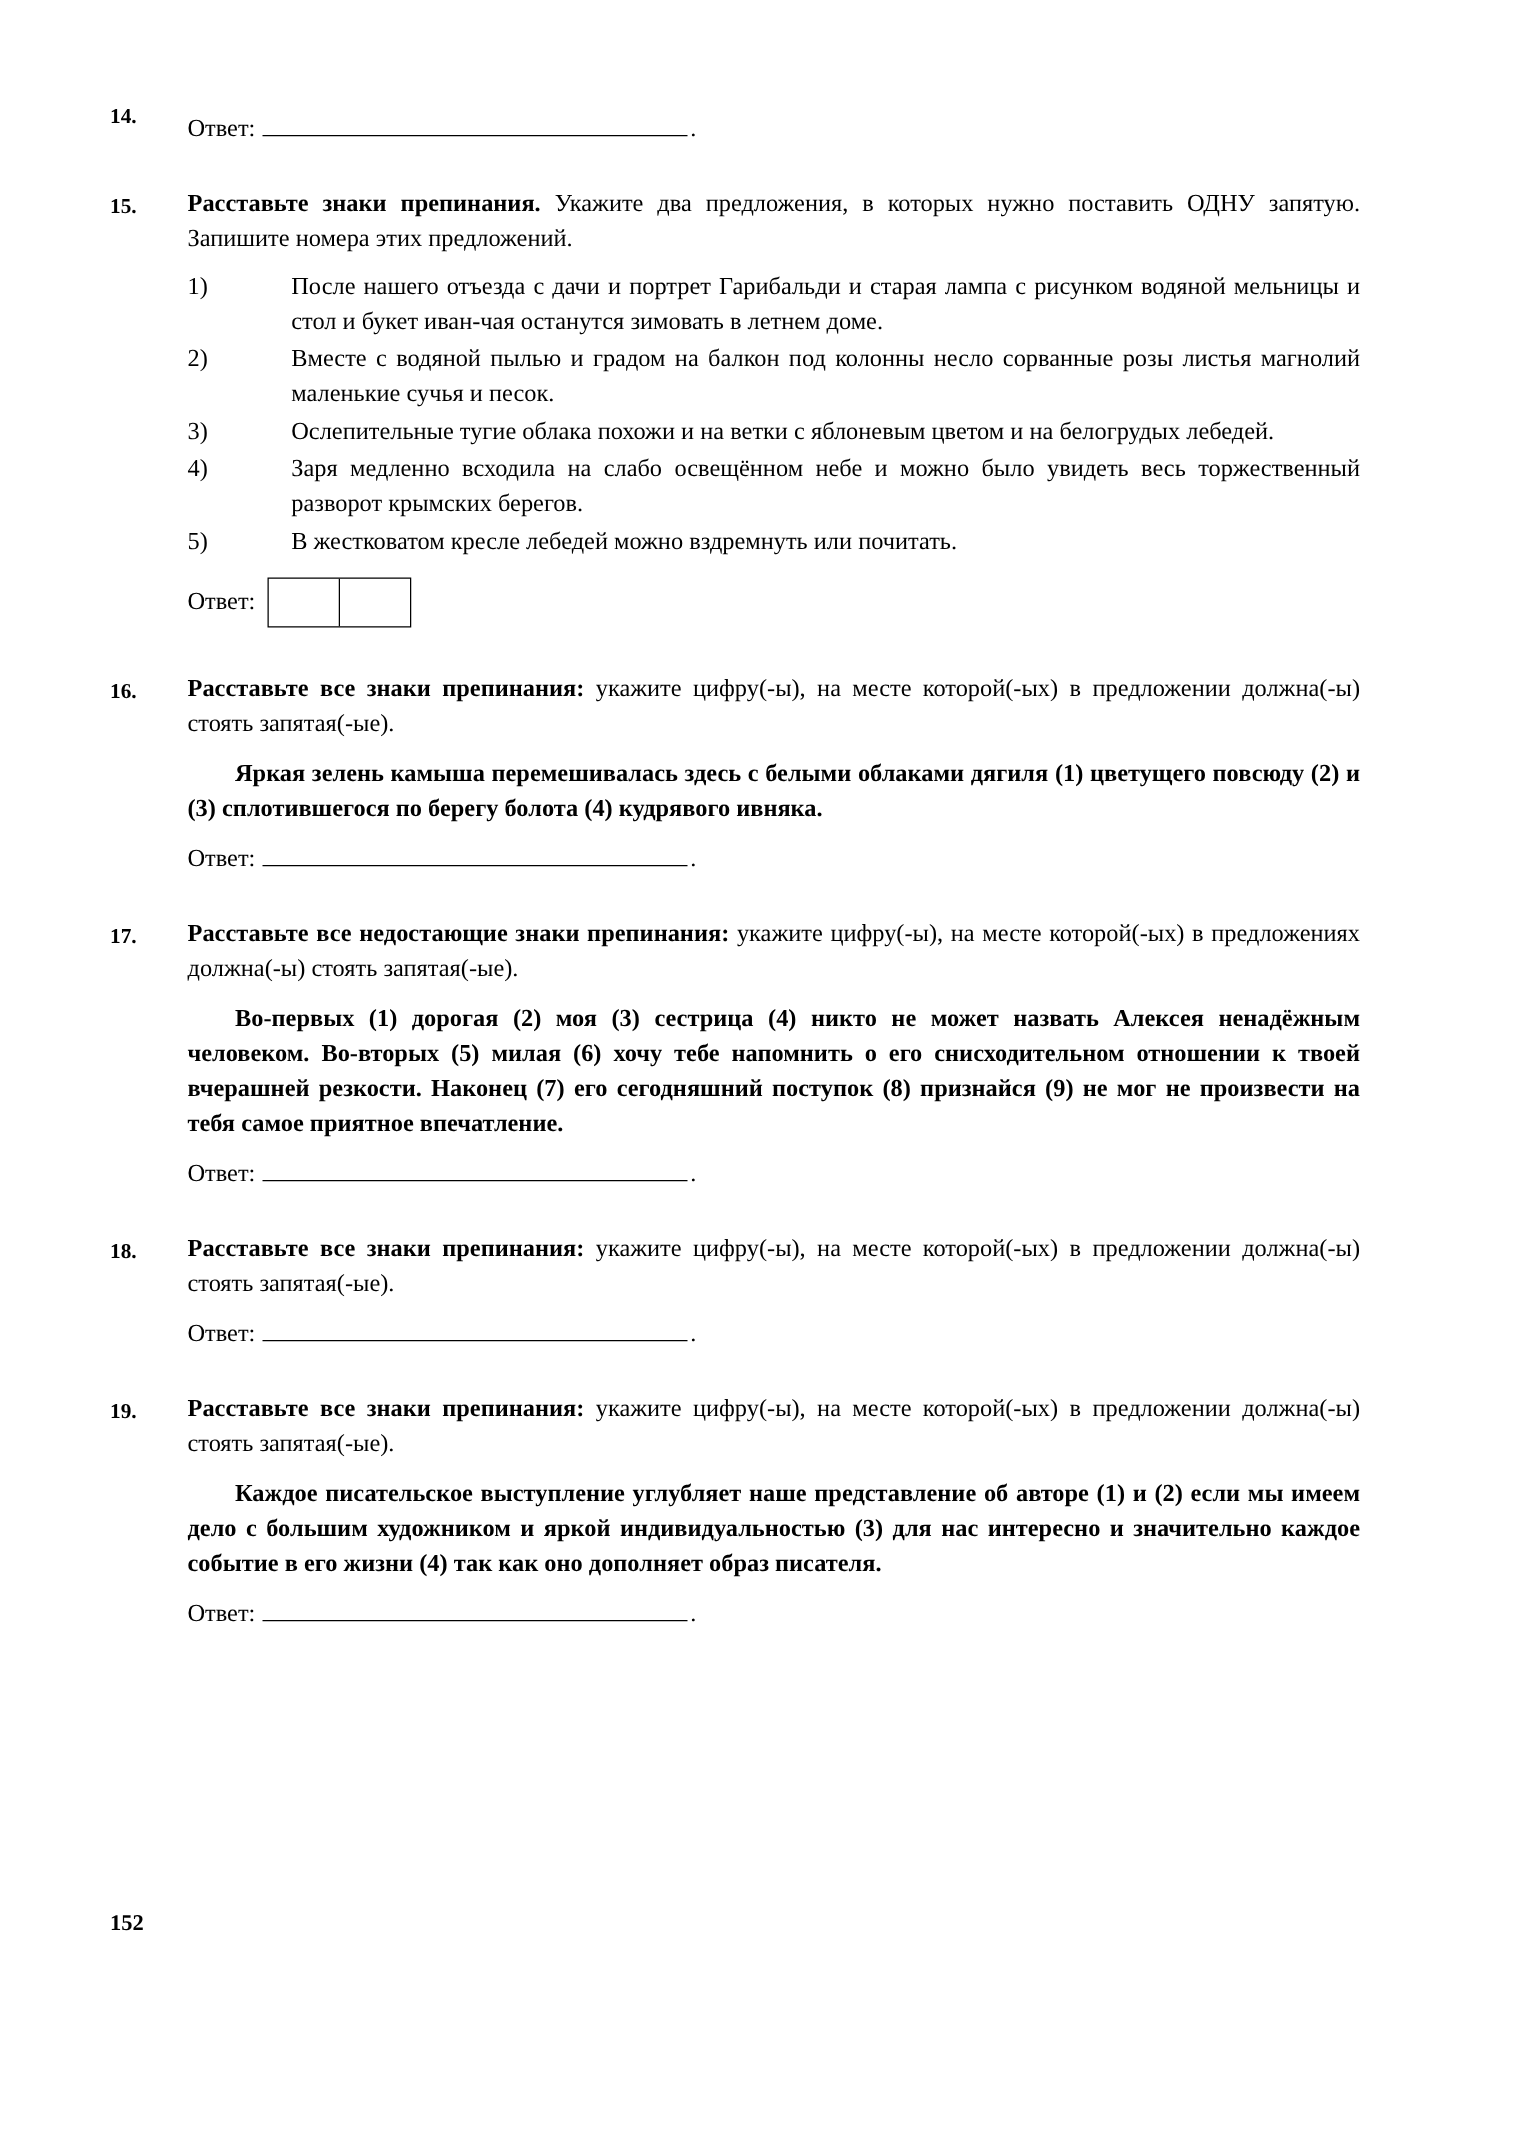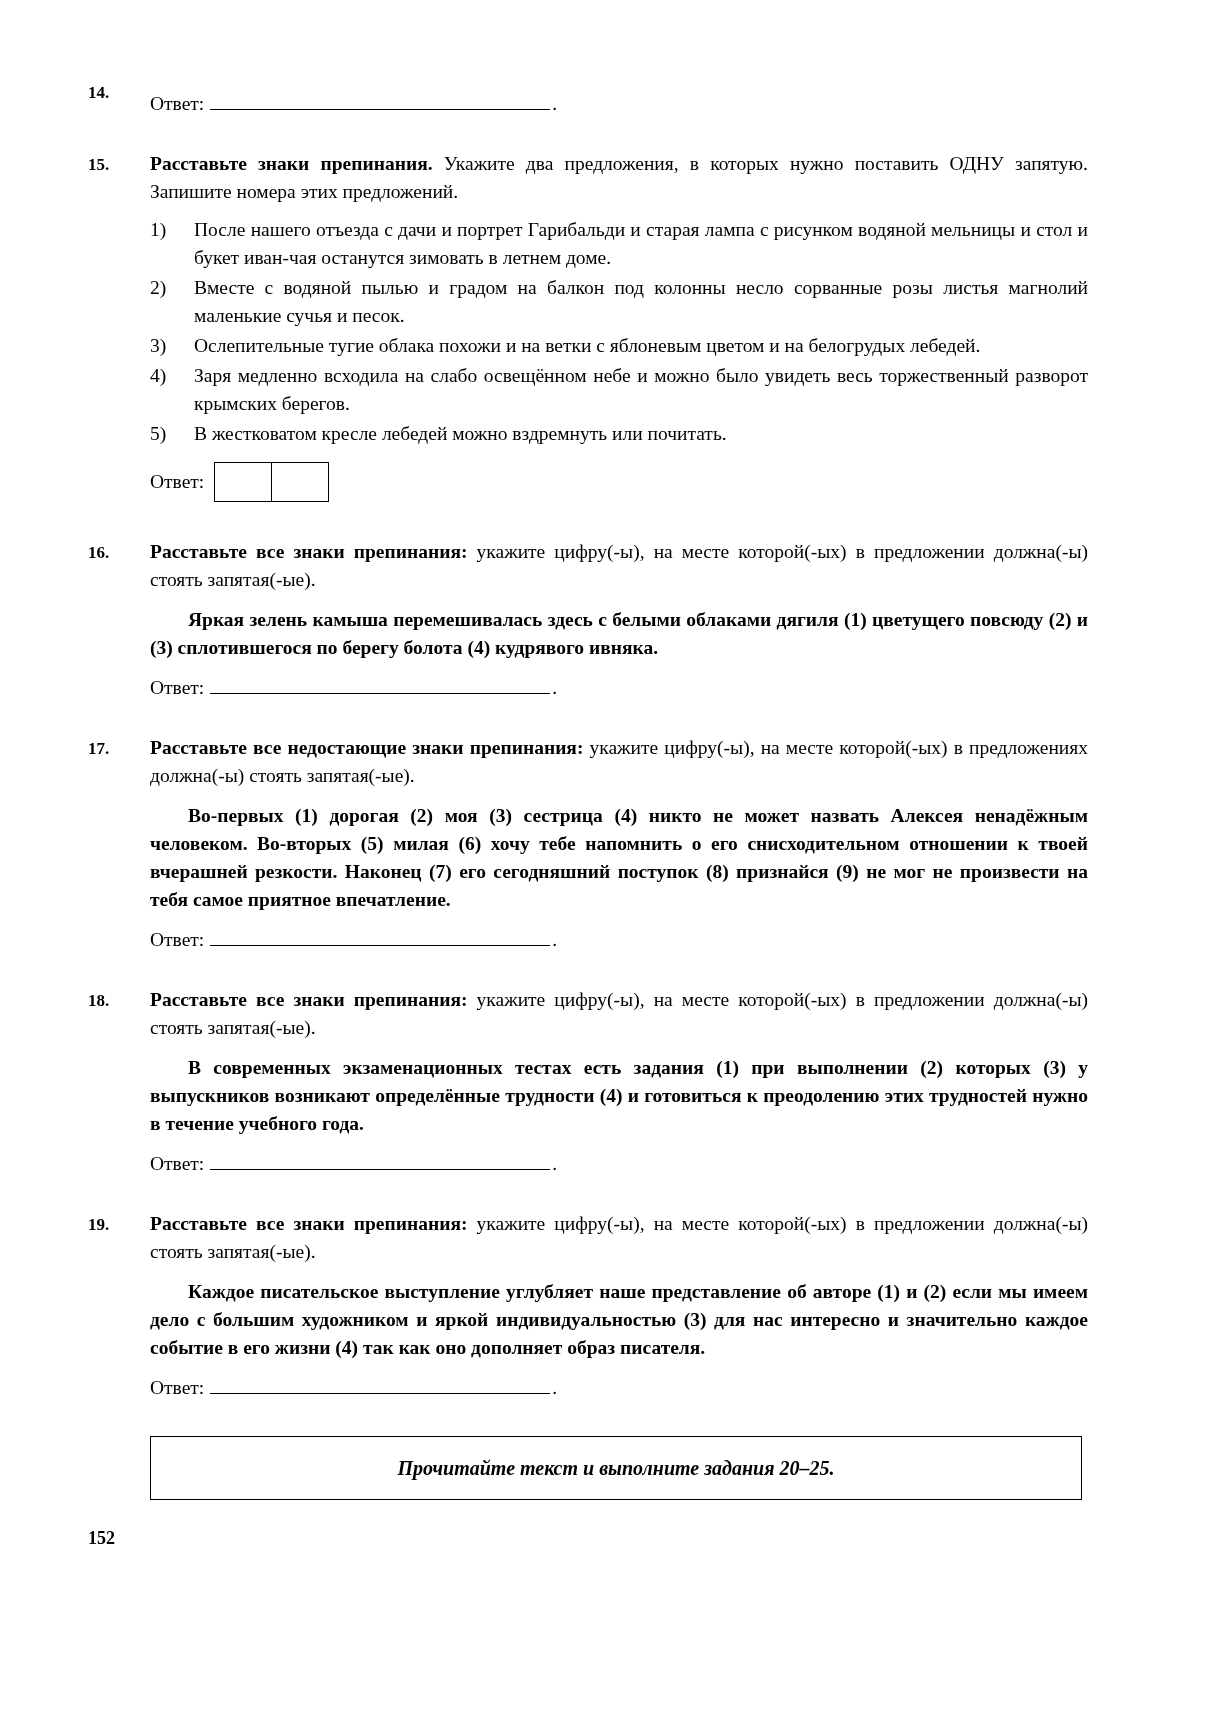--- a/index.html
+++ b/index.html
@@ -84,20 +84,21 @@
     flex: 0 0 44px;
     width: 44px;
     font-size: 19.5px;
     line-height: 28px;
   }
   .olist .item-text {
     flex: 1 1 auto;
     font-size: 19.5px;
     line-height: 28px;
     text-align: justify;
+    margin-left: 39px;
   }
   .answer-boxes {
     margin-top: 14px;
     display: flex;
     align-items: center;
   }
   .answer-boxes .lbl {
     font-size: 19.5px;
     line-height: 28px;
     margin-right: 10px;
@@ -215,40 +216,36 @@
         </div>
       </div>
     </div>
 
     <div class="gap-m"></div>
 
     <div class="task">
       <div class="task-num">18.</div>
       <div class="task-body">
         <div class="stem"><span class="bold">Расставьте все знаки препинания:</span><span> укажите цифру(-ы), на месте которой(-ых) в предложении должна(-ы) стоять запятая(-ые).</span></div>
-        <div class="sentence-block">В современных экзаменационных тестах есть задания (1) при выполнении (2) которых (3) у выпускников возникают определённые трудности (4) и готовиться к преодолению этих трудностей нужно в течение учебного года.</div>
         <div class="answer-line">
           <span>Ответ:</span><span class="answer-rule"></span><span>.</span>
         </div>
       </div>
     </div>
 
     <div class="gap-m"></div>
 
     <div class="task">
       <div class="task-num">19.</div>
       <div class="task-body">
         <div class="stem"><span class="bold">Расставьте все знаки препинания:</span><span> укажите цифру(-ы), на месте которой(-ых) в предложении должна(-ы) стоять запятая(-ые).</span></div>
         <div class="sentence-block">Каждое писательское выступление углубляет наше представление об авторе (1) и (2) если мы имеем дело с большим художником и яркой индивидуальностью (3) для нас интересно и значительно каждое событие в его жизни (4) так как оно дополняет образ писателя.</div>
         <div class="answer-line">
           <span>Ответ:</span><span class="answer-rule"></span><span>.</span>
         </div>
       </div>
     </div>
 
-    <div class="read-box">
-      <span class="txt">Прочитайте текст и выполните задания 20–25.</span>
-    </div>
 
   </div>
 
   <div class="page-number">152</div>
 </div>
 
 </body></html>

